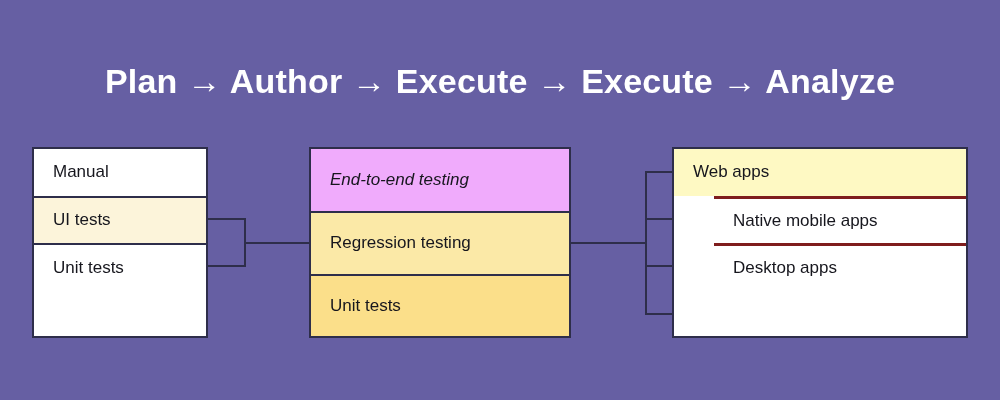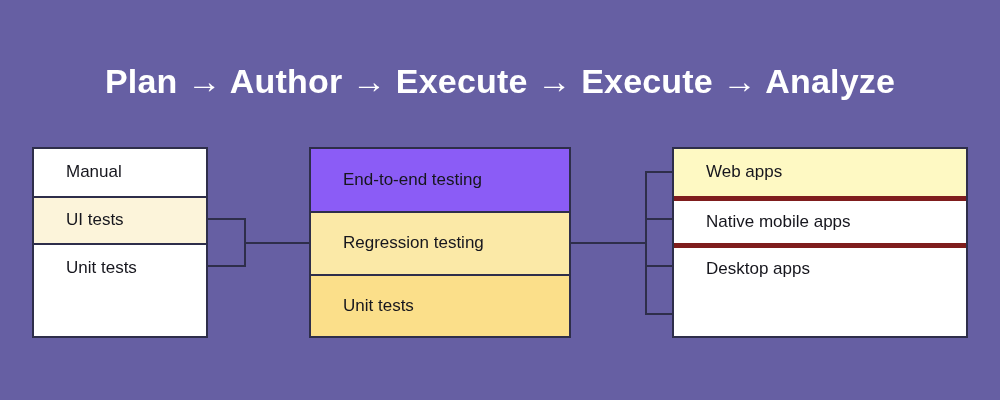--- a/index.html
+++ b/index.html
@@ -35,31 +35,32 @@
     position: absolute;
     border: 2px solid #2e2e4a;
     box-sizing: border-box;
     background: #ffffff;
     overflow: hidden;
   }
   .row {
     box-sizing: border-box;
     display: flex;
     align-items: center;
-    padding-left: 32px;
+    padding-left: 19px;
     color: #16161d;
     font-size: 17px;
     line-height: 1.1;
     white-space: nowrap;
   }
   .row.divider-dark {
     border-top: 2px solid #2e2e4a;
   }
   .row.divider-light {
-    border-top: 5px solid #7f1d1d;
+    border-top: 3px solid #7f1d1d;
+    margin-left: 40px;
   }
 
   
   #col-left   { left: 32px;  top: 147px; width: 176px; height: 191px; }
   #col-left .row { height: 47.2px; }
 
   #col-middle { left: 309px; top: 147px; width: 262px; height: 191px; }
   #col-middle .row { height: 62.4px; }
 
   #col-right  { left: 672px; top: 147px; width: 296px; height: 191px; }
@@ -100,21 +101,21 @@
     </div>
     <div class="row divider-dark" style="background: rgb(252, 244, 218);">
       <span>UI tests</span>
     </div>
     <div class="row divider-dark" style="background: rgb(255, 255, 255);">
       <span>Unit tests</span>
     </div>
   </div>
 
   <div class="col" id="col-middle">
-    <div class="row" style="background: #8b5cf6;">
+    <div class="row" style="background: #f0abfc; font-style: italic;">
       <span>End-to-end testing</span>
     </div>
     <div class="row divider-dark" style="background: rgb(251, 233, 167);">
       <span>Regression testing</span>
     </div>
     <div class="row divider-dark" style="background: rgb(251, 223, 138);">
       <span>Unit tests</span>
     </div>
   </div>
 

